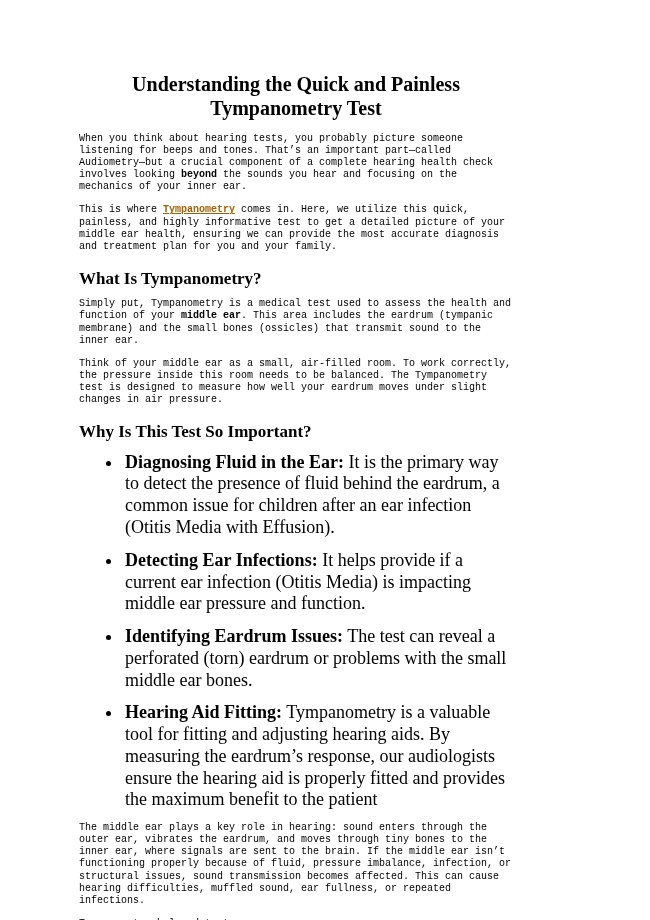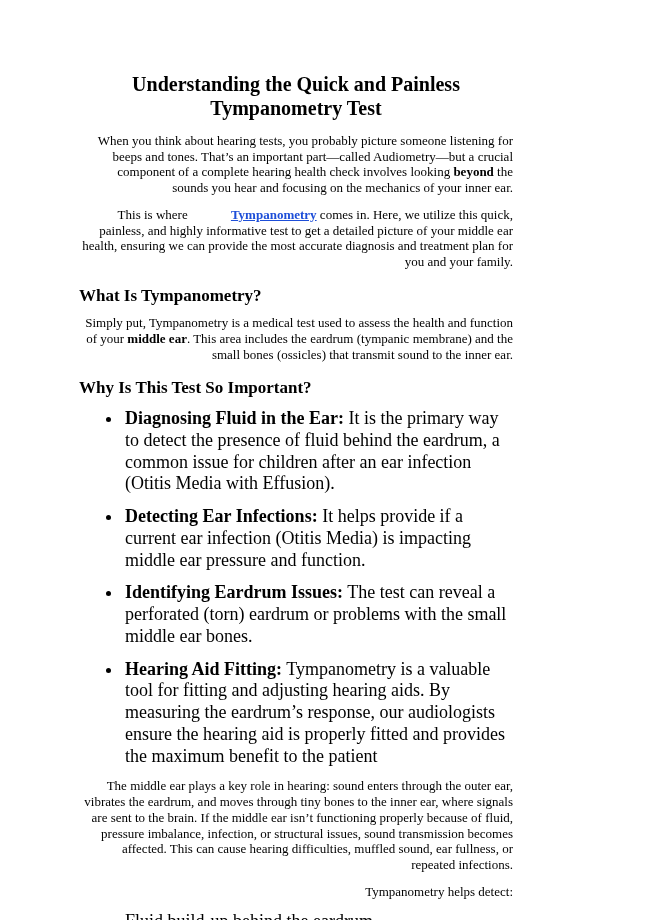--- a/index.html
+++ b/index.html
@@ -20,66 +20,67 @@
   }
   .doc-title {
     font-size: 20px;
     line-height: 1.2;
     font-weight: bold;
     text-align: center;
     margin: 0 0 13px 0;
   }
   .doc-title::after { content: ""; }
   p.body {
-    font-size: 13px;
+    font-size: 10px;
     line-height: 1.21;
     margin: 0 0 11px 0;
-    text-align: right;
+    text-align: left;
+    font-family: Liberation Mono, monospace;
   }
   h2.section-heading {
     font-size: 17px;
     line-height: 1.15;
     font-weight: bold;
     margin: 16px 0 10px 0;
   }
   ul.bullet-list {
     margin: 0 0 11px 0;
     padding: 0 0 0 40px;
     list-style-type: disc;
   }
   ul.bullet-list li {
     font-size: 18px;
     line-height: 1.21;
     margin: 0 0 11px 4px;
     padding-left: 2px;
   }
   .bold-run { font-weight: bold; }
   a.doc-link {
-    color: #1d4ed8;
+    color: #a16207;
     font-weight: bold;
     text-decoration: underline;
     cursor: pointer;
-    margin-left: 40px;
   }
 </style>
 </head>
 <body>
 
 <div class="page">
 
   <h1 class="doc-title">Understanding the Quick and Painless Tympanometry Test</h1>
 
   <p class="body"><span>When you think about hearing tests, you probably picture someone listening for beeps and tones. That’s an important part—called Audiometry—but a crucial component of a complete hearing health check involves looking </span><span class="bold-run">beyond</span><span> the sounds you hear and focusing on the mechanics of your inner ear.</span></p>
 
   <p class="body"><span>This is where </span><a class="doc-link">Tympanometry</a><span> comes in. Here, we utilize this quick, painless, and highly informative test to get a detailed picture of your middle ear health, ensuring we can provide the most accurate diagnosis and treatment plan for you and your family.</span></p>
 
   <h2 class="section-heading">What Is Tympanometry?</h2>
 
   <p class="body"><span>Simply put, Tympanometry is a medical test used to assess the health and function of your </span><span class="bold-run">middle ear</span><span>. This area includes the eardrum (tympanic membrane) and the small bones (ossicles) that transmit sound to the inner ear.</span></p>
 
+  <p class="body">Think of your middle ear as a small, air-filled room. To work correctly, the pressure inside this room needs to be balanced. The Tympanometry test is designed to measure how well your eardrum moves under slight changes in air pressure.</p>
 
   <h2 class="section-heading">Why Is This Test So Important?</h2>
 
 
   <ul class="bullet-list">
     <li><span class="bold-run">Diagnosing Fluid in the Ear:</span><span> It is the primary way to detect the presence of fluid behind the eardrum, a common issue for children after an ear infection (Otitis Media with Effusion).</span></li>
     <li><span class="bold-run">Detecting Ear Infections:</span><span> It helps provide if a current ear infection (Otitis Media) is impacting middle ear pressure and function.</span></li>
     <li><span class="bold-run">Identifying Eardrum Issues:</span><span> The test can reveal a perforated (torn) eardrum or problems with the small middle ear bones.</span></li>
     <li><span class="bold-run">Hearing Aid Fitting:</span><span> Tympanometry is a valuable tool for fitting and adjusting hearing aids. By measuring the eardrum’s response, our audiologists ensure the hearing aid is properly fitted and provides the maximum benefit to the patient</span></li>
   </ul>

